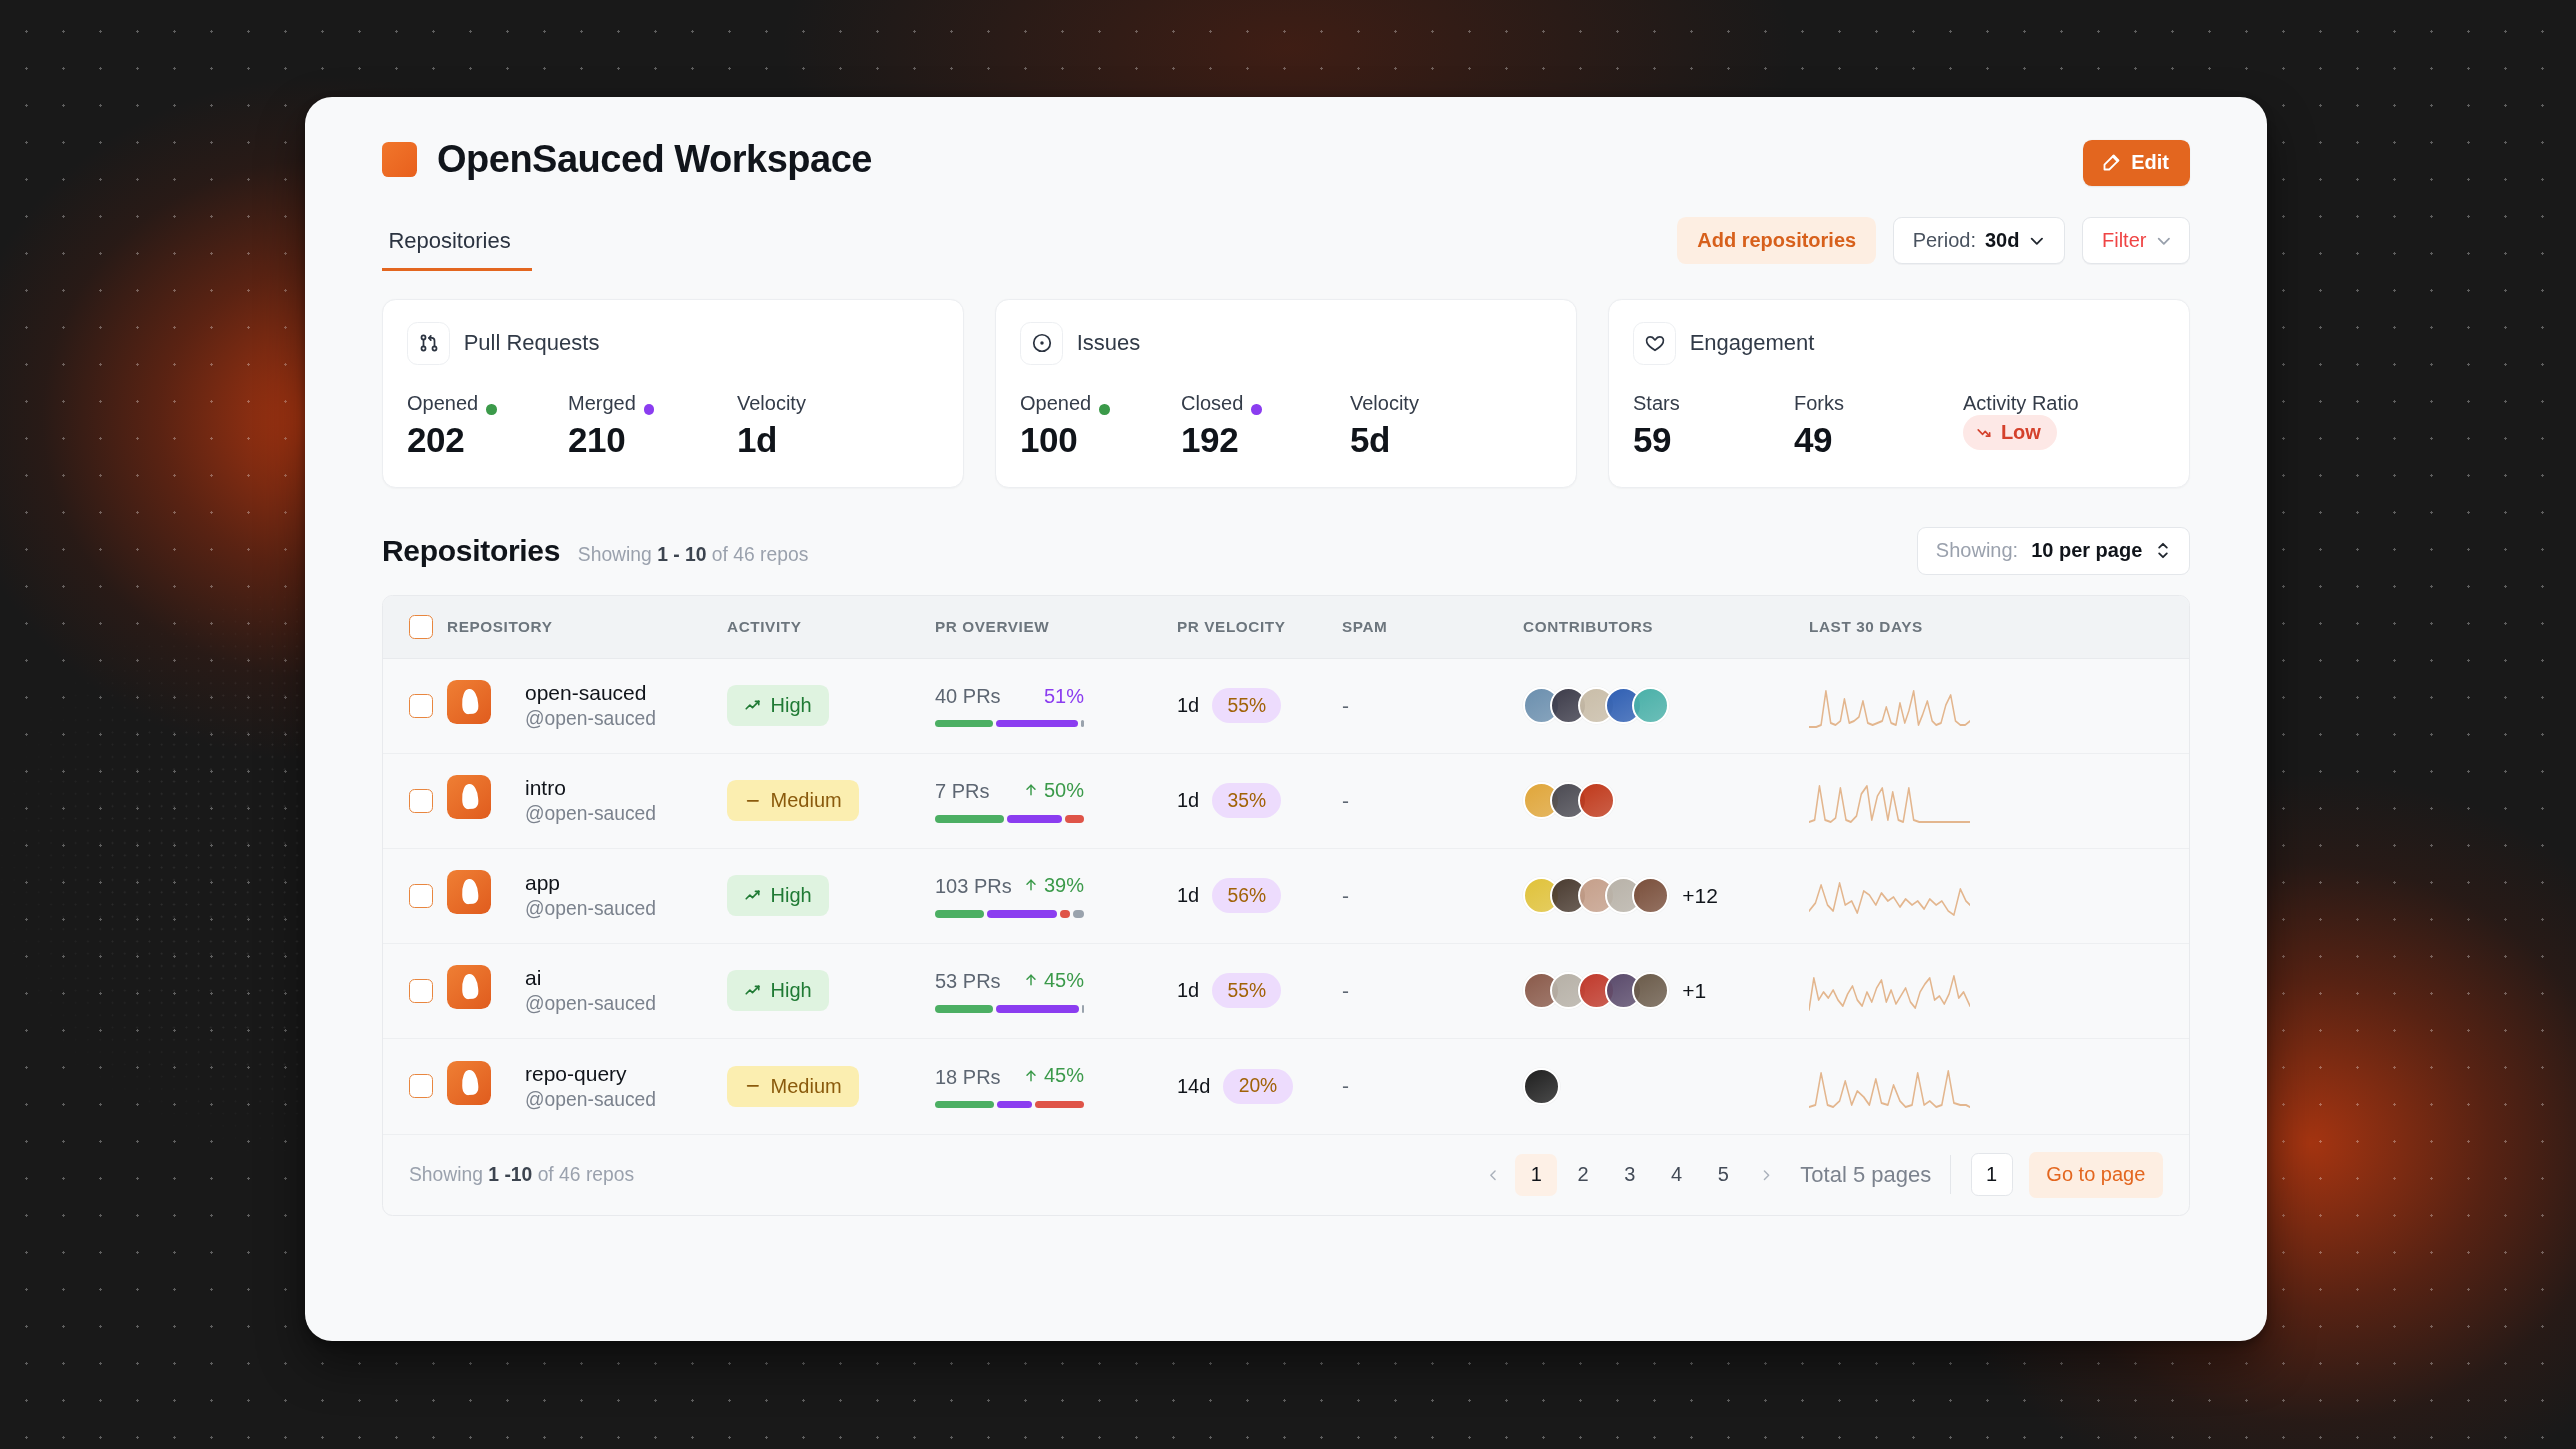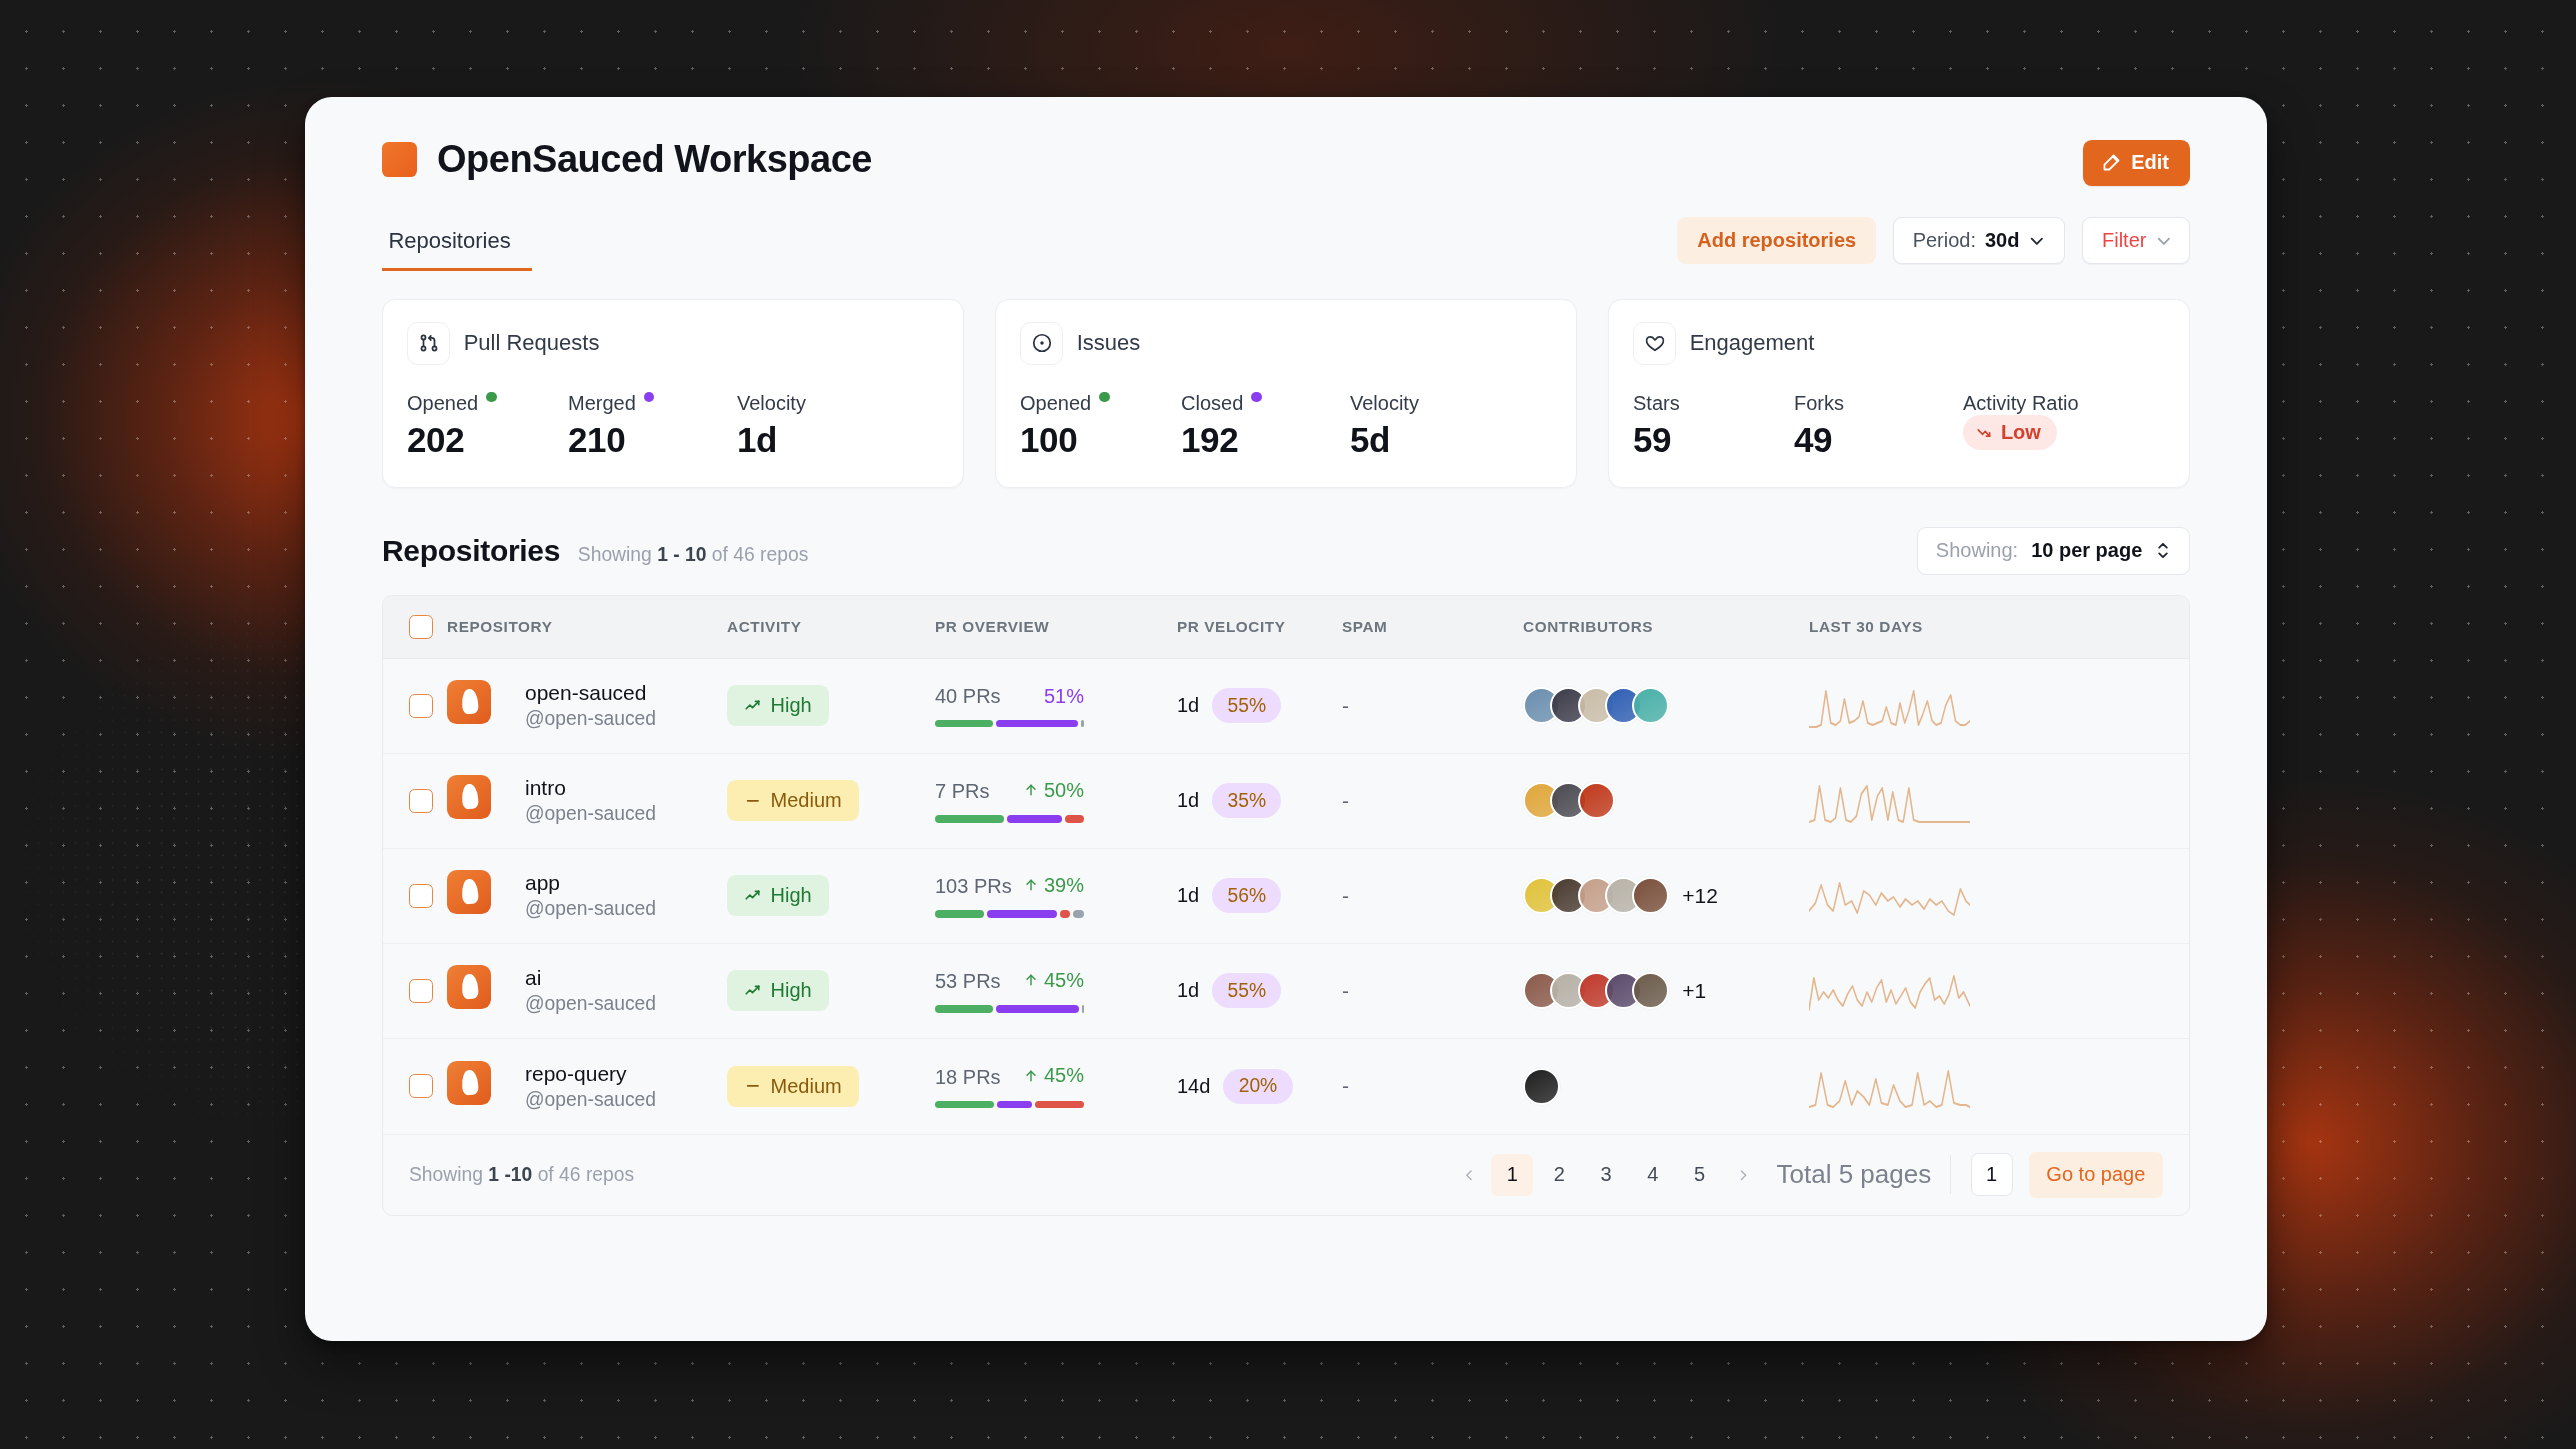--- a/index.html
+++ b/index.html
@@ -102,21 +102,21 @@
     width: 43px; height: 43px; border-radius: 10.5px;
     border: 0.8px solid #edeff2; background: #fff;
     display: flex; align-items: center; justify-content: center;
   }
   .card-ico svg { width: 22px; height: 22px; display: block; }
   .card-title { font-size: 22px; color: #313a47; }
   .metrics { display: flex; margin-top: 27px; }
   .metric { flex: 1; }
   .metric:nth-child(1) { flex: 0 0 161px; }
   .metric:nth-child(2) { flex: 0 0 169px; }
-  .m-label { font-size: 20px; color: #343c49; display: flex; align-items: flex-start; gap: 8px; }
+  .m-label { font-size: 20px; color: #343c49; display: flex; align-items: flex-end; gap: 8px; }
   .dot { width: 10.5px; height: 10.5px; border-radius: 50%; display: inline-block; }
   .m-value { font-size: 35px; font-weight: 700; color: #10141a; margin-top: 5.6px; letter-spacing: -0.4px; }
   .pill-low {
     display: inline-flex; align-items: center; gap: 7.2px;
     background: #fde8e6; color: #d4412c;
     border-radius: 804px; padding: 6.4px 16px 6.4px 13px;
     font-size: 20px; font-weight: 600; margin-top: 0;
   }
   .pill-low svg { width: 17.7px; height: 17.7px; display: block; }
 
@@ -231,21 +231,21 @@
     width: 35px; height: 35px; display: flex; align-items: center; justify-content: center;
     color: #aab1bb; cursor: pointer;
   }
   .pg-arrow svg { width: 14.5px; height: 14.5px; display:block; }
   .pg {
     min-width: 42px; height: 42px; border-radius: 7.2px;
     display: flex; align-items: center; justify-content: center;
     font-size: 20px; color: #434b57; cursor: pointer;
   }
   .pg.active { background: #fdf0e6; color: #10141a; font-weight: 500; }
-  .pg-total { font-size: 26px; color: #7b828d; margin-left: 11.3px; }
+  .pg-total { font-size: 22px; color: #7b828d; margin-left: 11.3px; }
   .pg-div { width: 0.8px; height: 39px; background: #e3e6ea; margin: 0 14.5px; }
   .pg-input {
     width: 42px; height: 43px; border: 0.8px solid #e3e6ea; border-radius: 7.2px;
     background: #fff; font-size: 20px; color: #10141a; text-align: center;
     font-family: inherit;
   }
   .pg-go {
     background: #fdeee2; color: #e3661f; border: none; border-radius: 7.2px;
     padding: 11.3px 17.7px; font-size: 20px; font-weight: 500; margin-left: 11.3px;
     cursor: pointer; font-family: inherit;

